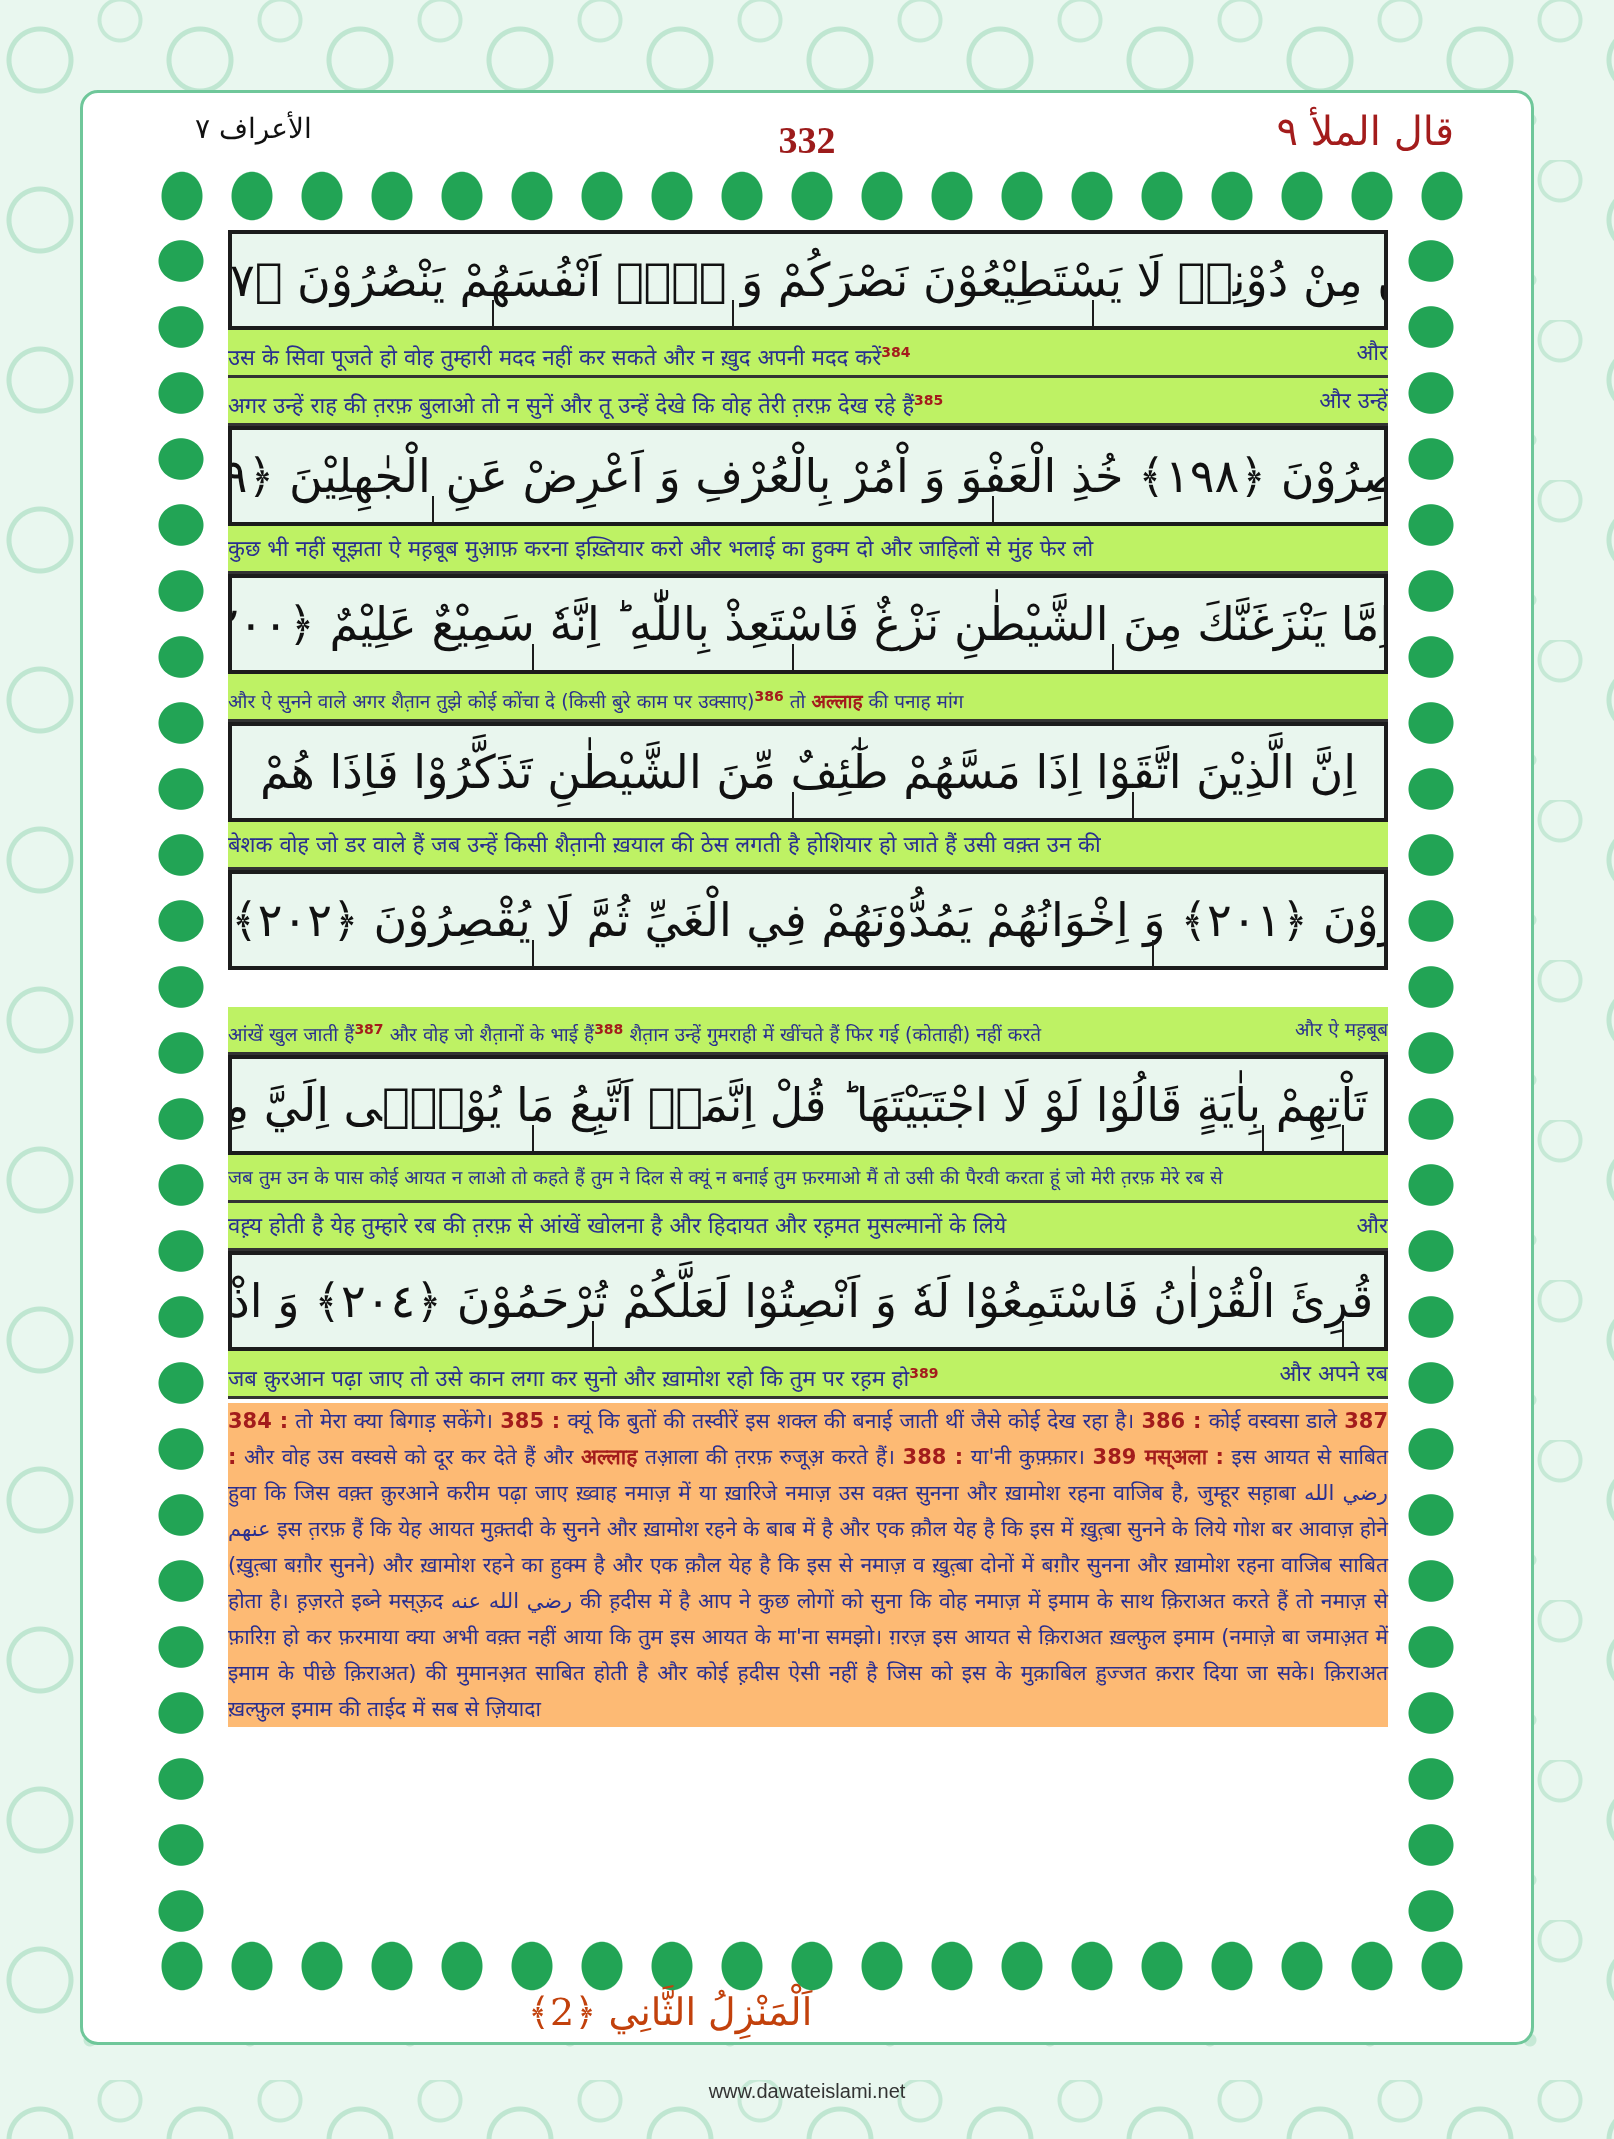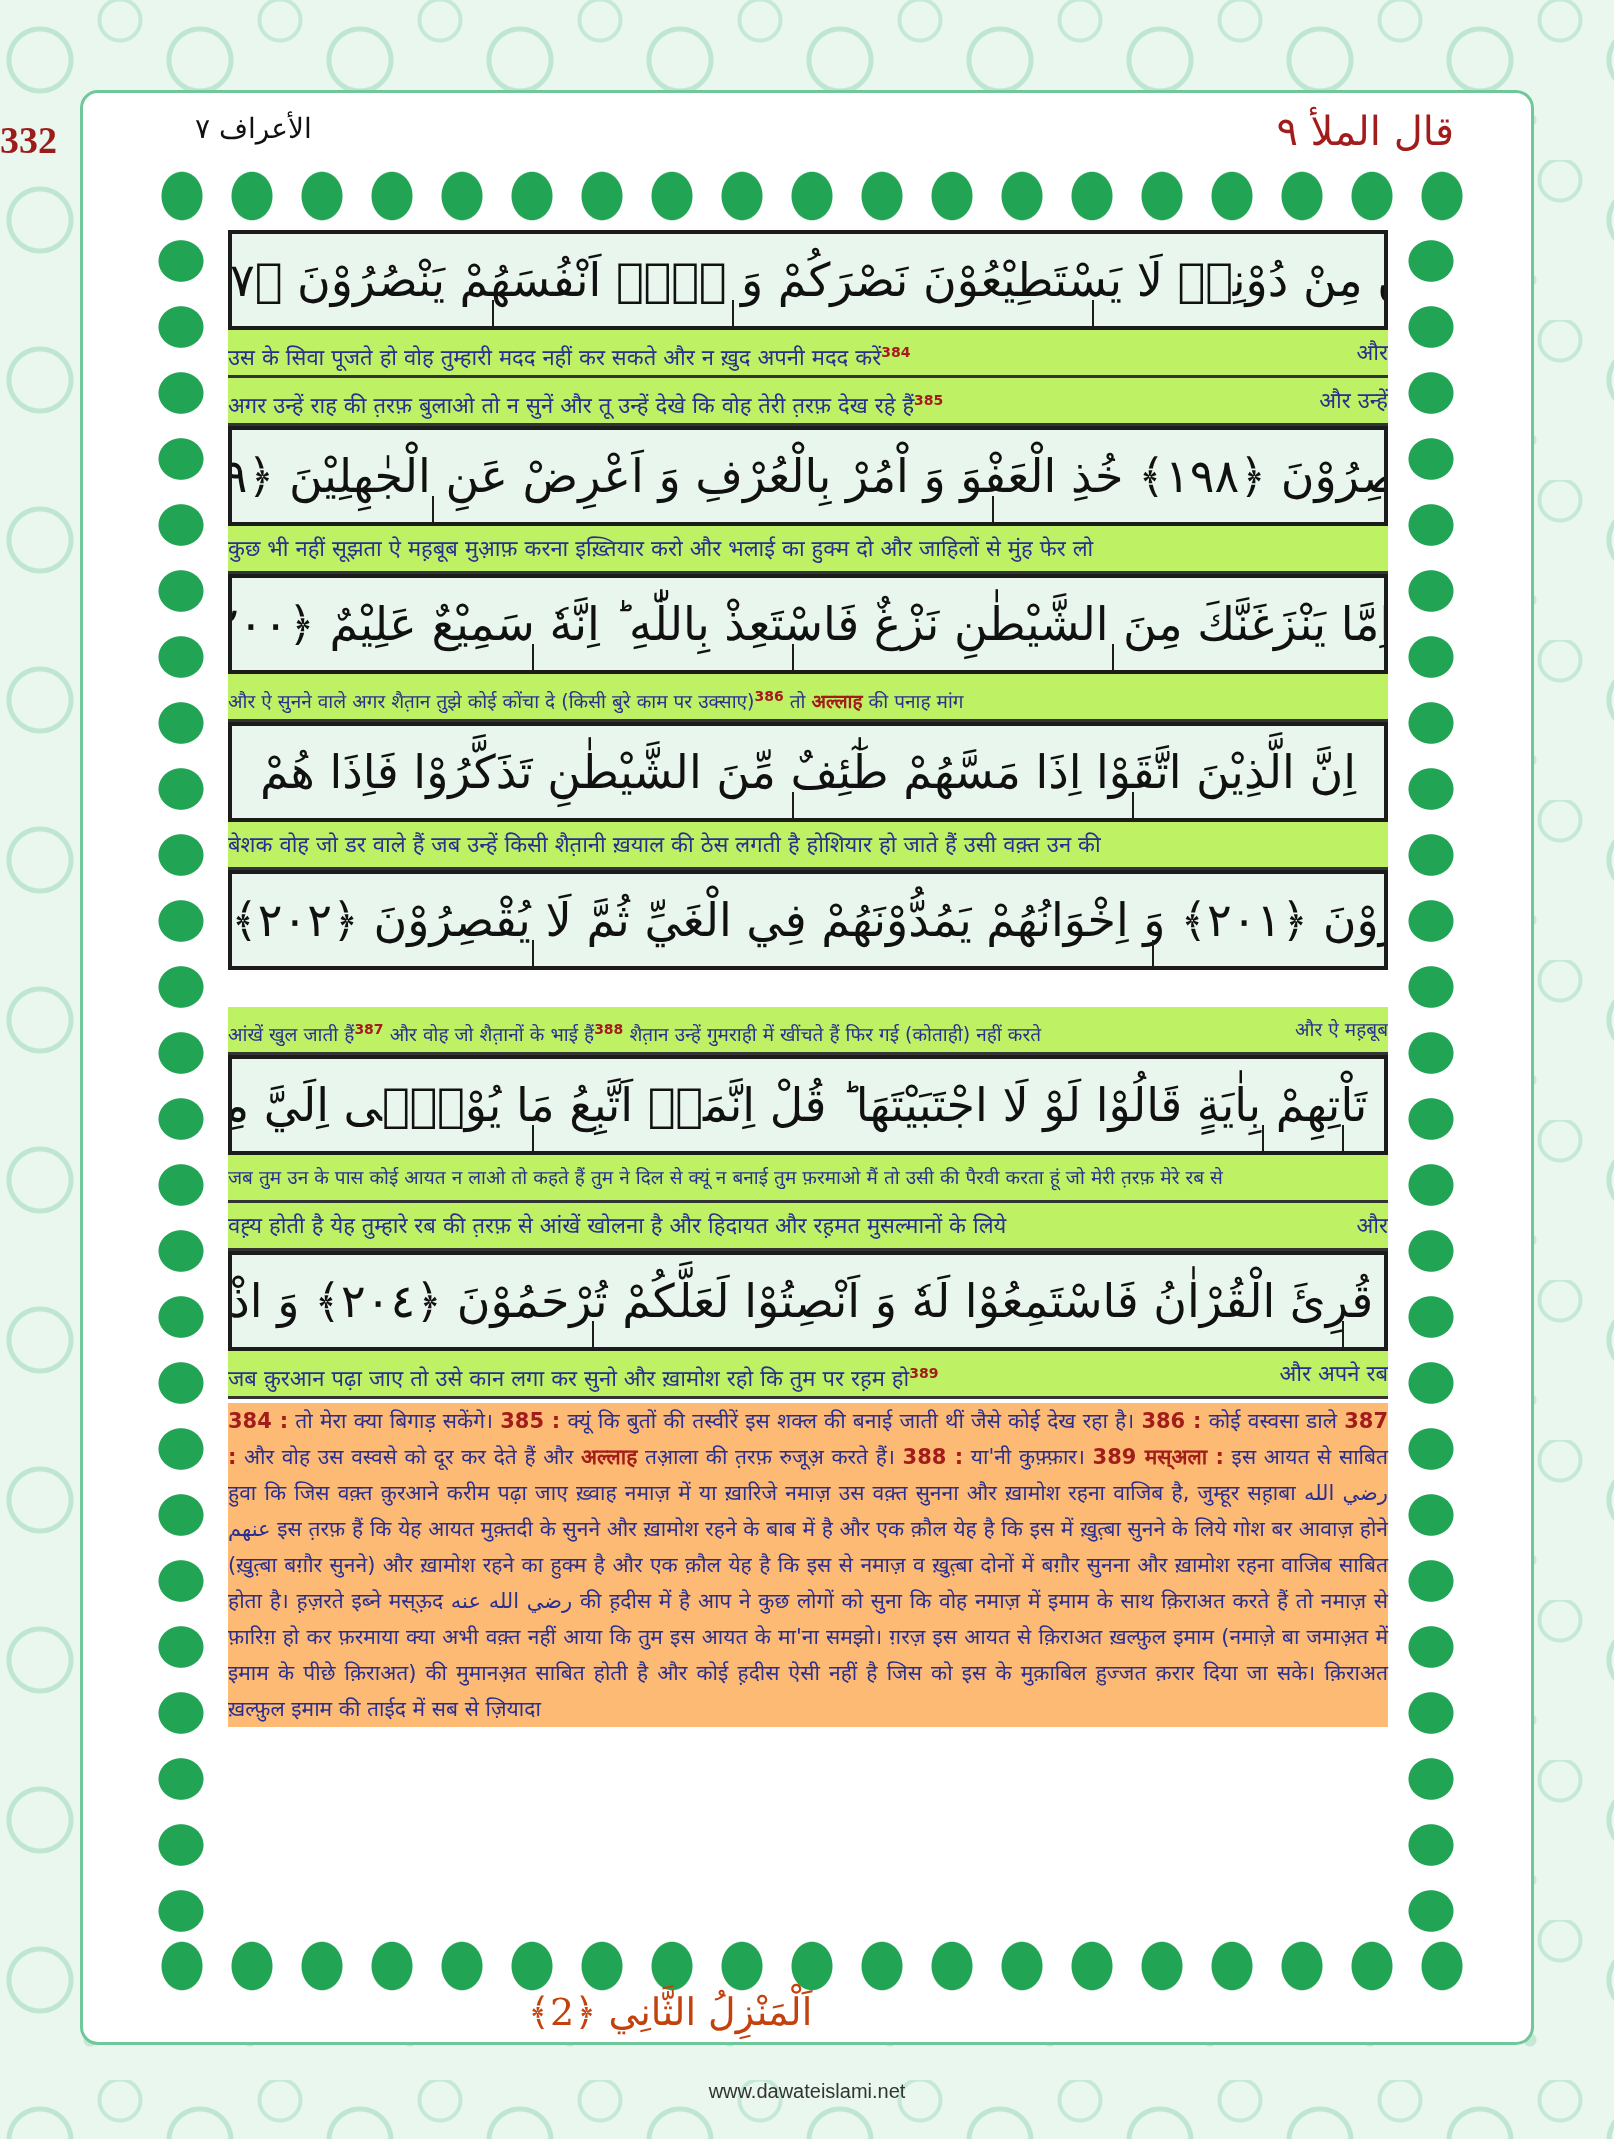--- a/index.html
+++ b/index.html
@@ -7,21 +7,21 @@
     background:#e9f7ef;
     background-image:
       radial-gradient(circle at 40px 60px, transparent 28px, #bfe6d1 29px, #bfe6d1 33px, transparent 34px),
       radial-gradient(circle at 120px 20px, transparent 18px, #c6e9d6 19px, #c6e9d6 22px, transparent 23px),
       radial-gradient(circle at 90px 120px, #c6e9d6 6px, transparent 7px);
     background-size:160px 160px;
     font-family:"DejaVu Sans",sans-serif;}
   .card{position:absolute;left:80px;top:90px;width:1454px;height:1955px;background:#fff;
     border:3px solid #6fc79a;border-radius:18px;box-sizing:border-box;}
   .hdr-left{position:absolute;left:195px;top:112px;font-family:"DejaVu Serif",serif;font-size:28px;color:#111;direction:rtl;}
-  .hdr-center{position:absolute;left:0;width:1614px;top:118px;font-family:"Liberation Serif",serif;font-weight:bold;font-size:38px;color:#9c1b1b;}
+  .hdr-center{position:absolute;left:0;width:1614px;top:118px;text-align:center;font-family:"Liberation Serif",serif;font-weight:bold;font-size:38px;color:#9c1b1b;}
   .hdr-right{position:absolute;right:160px;top:108px;font-family:"DejaVu Serif",serif;font-size:40px;color:#a31c1c;direction:rtl;}
   
   .orn-row{position:absolute;left:150px;width:1314px;height:62px;
     background-image:radial-gradient(ellipse 22px 26px at 32px 31px,#22a455 0 20px,transparent 21px),
       radial-gradient(ellipse 6px 12px at 32px 31px,#fff 0 5px,transparent 6px);
     background-size:70px 62px;background-repeat:repeat-x;}
   .orn-col{position:absolute;width:62px;
     background-image:radial-gradient(ellipse 26px 24px at 31px 33px,#22a455 0 22px,transparent 23px),
       radial-gradient(ellipse 12px 6px at 31px 33px,#fff 0 5px,transparent 6px);
     background-size:62px 66px;background-repeat:repeat-y;}

